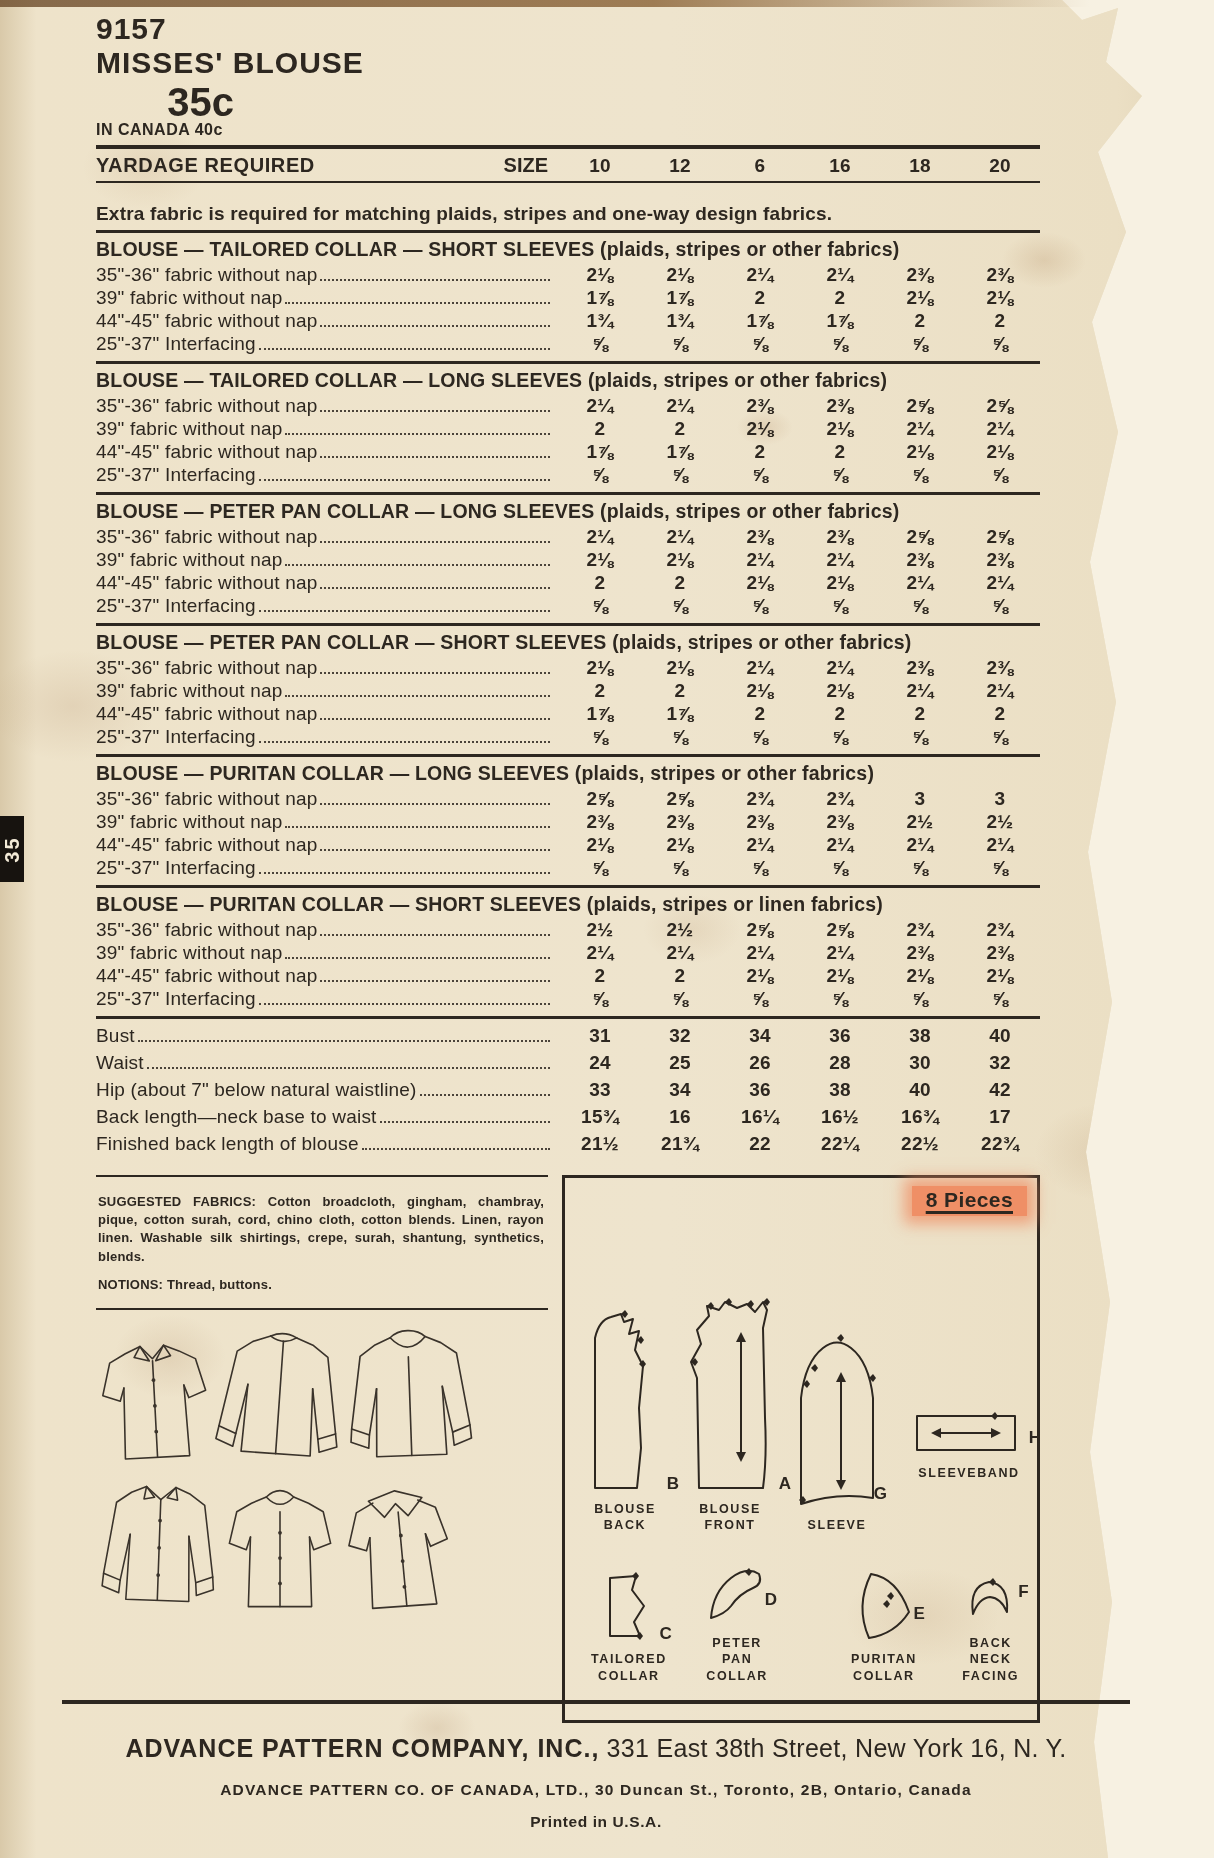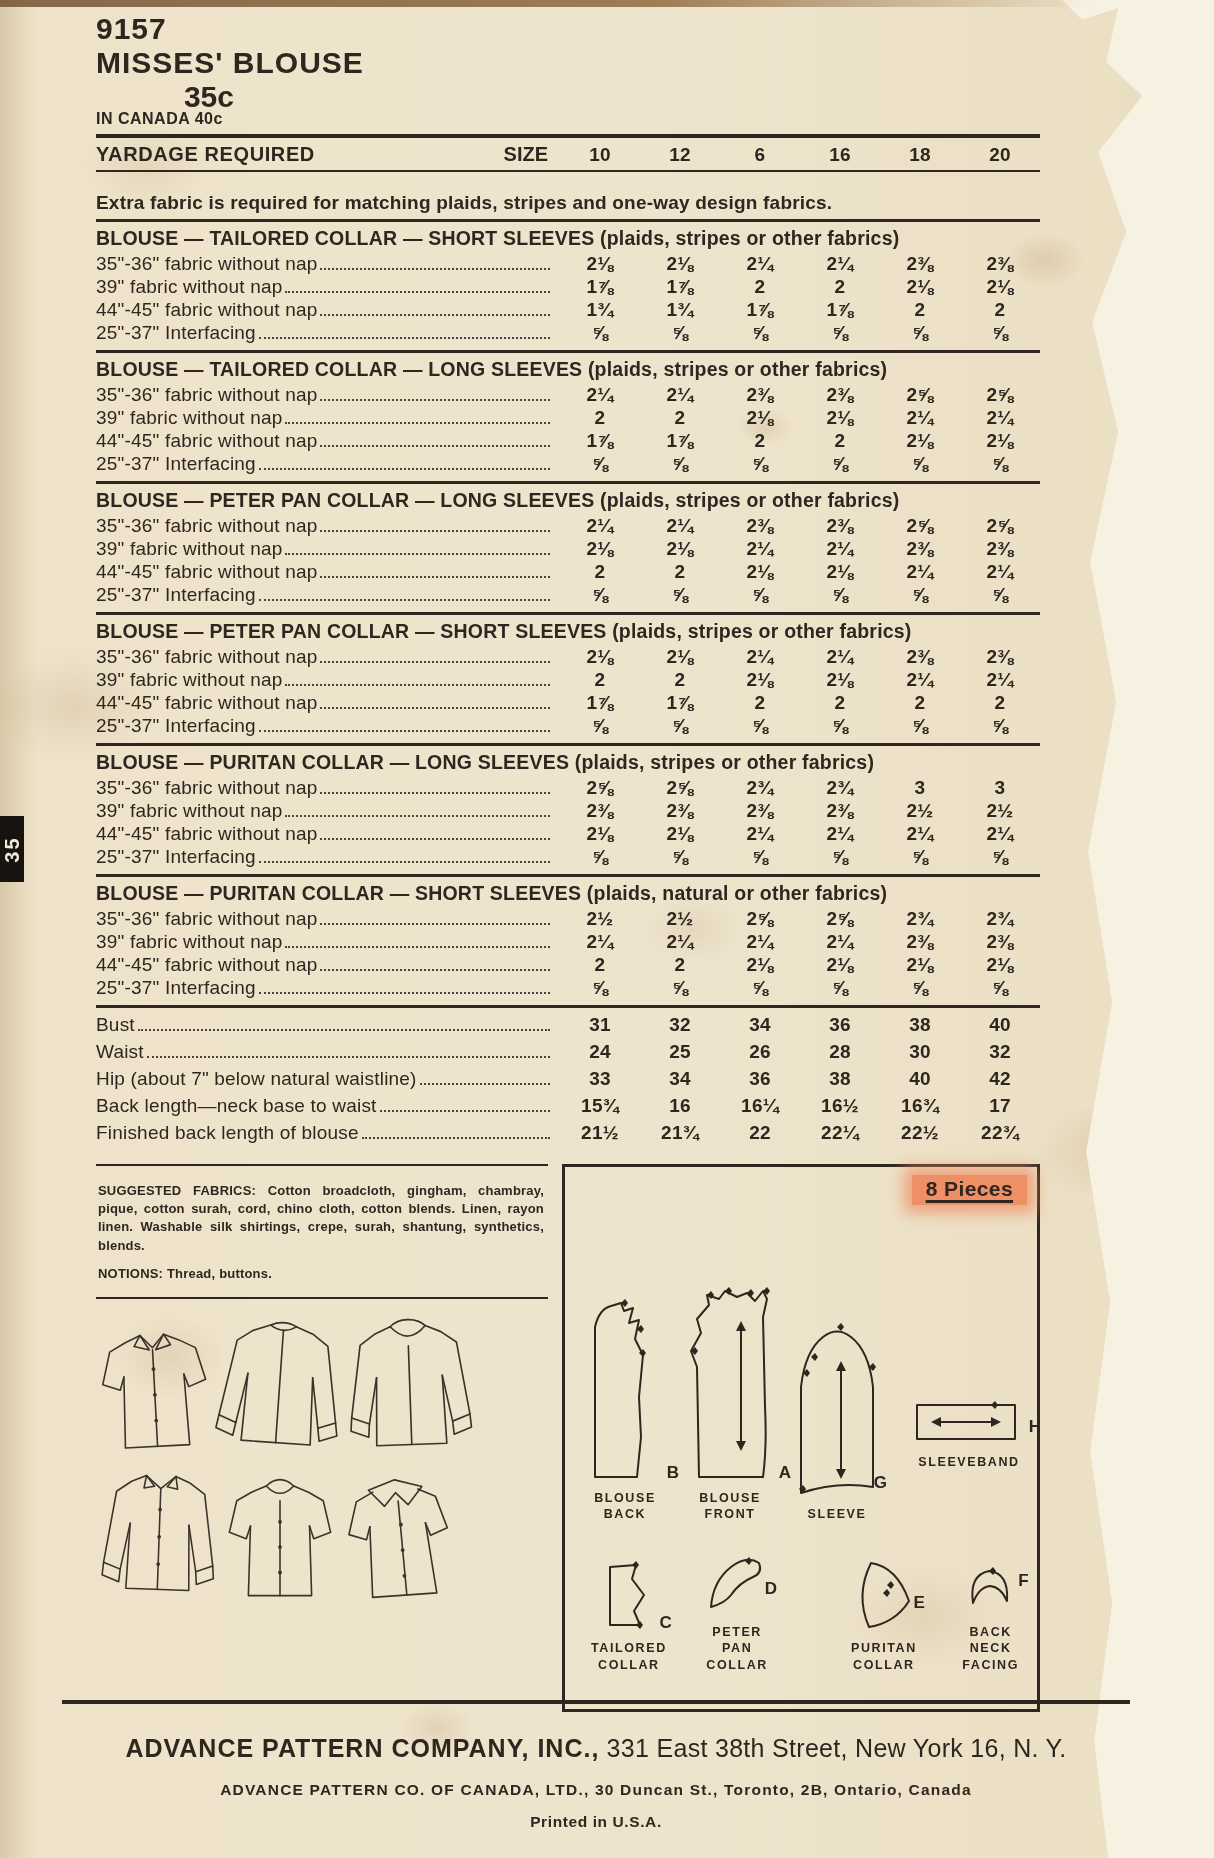--- a/index.html
+++ b/index.html
@@ -37,21 +37,21 @@
       radial-gradient(110px 70px at 76% 87%, rgba(150,100,50,.10), transparent 70%),
       radial-gradient(55px 38px at 36% 93%, rgba(140,90,45,.13), transparent 70%),
       radial-gradient(40px 26px at 63% 23%, rgba(150,95,45,.14), transparent 70%);
   }
   .content { position:absolute; left:96px; top:12px; width:944px; z-index:2; }
 
   
   .hdr { display:flex; align-items:baseline;flex-direction:column; }
   .hdr-num   { width:230px; font-size:30px; font-weight:bold; letter-spacing:1px; }
   .hdr-title { flex:1; text-align:center; font-size:30px; font-weight:bold; letter-spacing:1px; }
-  .hdr-price { width:230px; text-align:right; font-size:30px; font-weight:bold; padding-right:92px; box-sizing:border-box; }
+  .hdr-price { width:230px; text-align:right; font-size:40px; font-weight:bold; padding-right:92px; box-sizing:border-box; }
   .hdr-canada{ text-align:left; font-size:16px; font-weight:bold; letter-spacing:.5px; padding-right:88px; margin-top:-4px; }
 
   .rule-thick { border:0; border-top:4px solid #2d2720; margin:6px 0 0; }
   .rule-thin  { border:0; border-top:2px solid #2d2720; margin:0; }
 
   
   .trow { display:flex; align-items:baseline; line-height:23px; font-size:19px; }
   .tlabel { white-space:nowrap; letter-spacing:.2px; }
   .dots { flex:1; border-bottom:2px dotted rgba(45,39,32,.85); margin:0 10px 5px 3px; height:13px; min-width:12px; }
   .spacer { flex:1; }
@@ -367,21 +367,21 @@
             <span class="dots"></span>
             <span class="tval">⅝</span>
             <span class="tval">⅝</span>
             <span class="tval">⅝</span>
             <span class="tval">⅝</span>
             <span class="tval">⅝</span>
             <span class="tval">⅝</span>
           </div>
         </section>
         <section class="ysec">
-          <div class="sec-title">BLOUSE — PURITAN COLLAR — SHORT SLEEVES (plaids, natural or other fabrics)</div>
+          <div class="sec-title">BLOUSE — PURITAN COLLAR — SHORT SLEEVES (plaids, stripes or linen fabrics)</div>
           <div class="trow">
             <span class="tlabel">35"-36" fabric without nap</span>
             <span class="dots"></span>
             <span class="tval">2½</span>
             <span class="tval">2½</span>
             <span class="tval">2⅝</span>
             <span class="tval">2⅝</span>
             <span class="tval">2¾</span>
             <span class="tval">2¾</span>
           </div>

